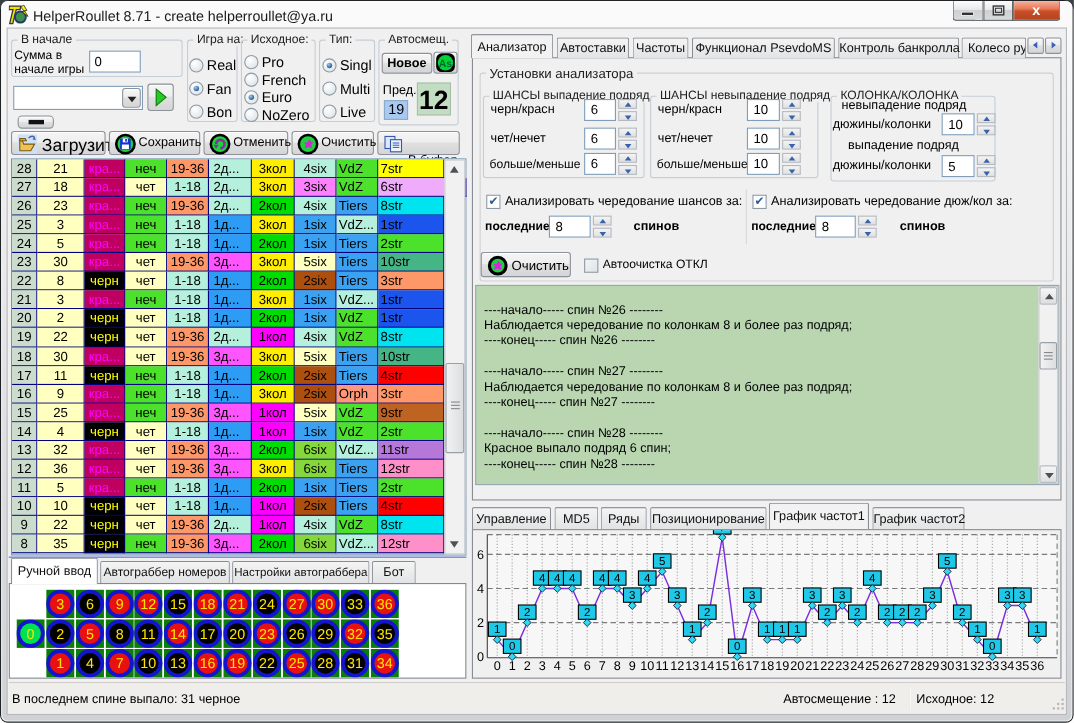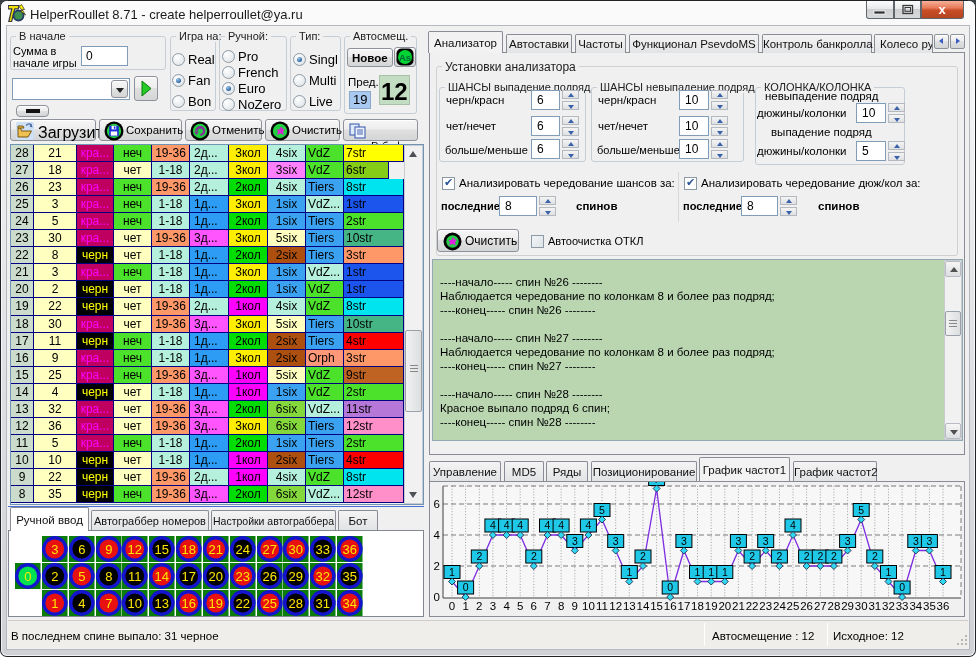--- a/index.html
+++ b/index.html
@@ -90,21 +90,21 @@
 <div class="gb" style="left:170px;top:36px;width:46px;height:75px;">
     <b>Игра на:</b>
   </div>
 <div class="rad" style="left:172px;top:53px;"></div>
 <div class="t" style="left:188px;top:52px;font-size:13px;">Real</div>
 <div class="rad on" style="left:172px;top:74px;"></div>
 <div class="t" style="left:188px;top:73px;font-size:13px;">Fan</div>
 <div class="rad" style="left:172px;top:95px;"></div>
 <div class="t" style="left:188px;top:94px;font-size:13px;">Bon</div>
 <div class="gb" style="left:219px;top:36px;width:68px;height:75px;">
-    <b>Ручной:</b>
+    <b>Исходное:</b>
   </div>
 <div class="rad" style="left:222px;top:50px;"></div>
 <div class="t" style="left:238px;top:49px;font-size:13px;">Pro</div>
 <div class="rad" style="left:222px;top:66px;"></div>
 <div class="t" style="left:238px;top:65px;font-size:13px;">French</div>
 <div class="rad on" style="left:222px;top:82px;"></div>
 <div class="t" style="left:238px;top:81px;font-size:13px;">Euro</div>
 <div class="rad" style="left:222px;top:98px;"></div>
 <div class="t" style="left:238px;top:97px;font-size:13px;">NoZero</div>
 <div class="gb" style="left:290px;top:36px;width:51px;height:75px;">
@@ -196,21 +196,21 @@
 <div class="cell" style="left:344px;top:145px;width:60px;height:17px;background:#ffff00;color:#000;padding-left:2px;">7str</div>
 <div class="cell" style="left:11px;top:162px;width:23px;height:17px;background:#ccdccc;color:#000;text-align:center;">27</div>
 <div class="cell" style="left:34px;top:162px;width:43px;height:17px;background:#ffffc0;color:#000;text-align:center;">18</div>
 <div class="cell" style="left:77px;top:162px;width:37px;height:17px;background:#c00060;color:#ff00ff;text-align:center;">кра...</div>
 <div class="cell" style="left:114px;top:162px;width:38px;height:17px;background:#ffffc0;color:#000;text-align:center;">чет</div>
 <div class="cell" style="left:152px;top:162px;width:38px;height:17px;background:#b4f0dc;color:#000;text-align:center;">1-18</div>
 <div class="cell" style="left:190px;top:162px;width:39px;height:17px;background:#b4f0dc;color:#000;padding-left:4px;">2д...</div>
 <div class="cell" style="left:229px;top:162px;width:39px;height:17px;background:#ffee00;color:#000;text-align:center;">3кол</div>
 <div class="cell" style="left:268px;top:162px;width:38px;height:17px;background:#ff80ff;color:#000;text-align:center;">3six</div>
 <div class="cell" style="left:306px;top:162px;width:38px;height:17px;background:#4ce22c;color:#000;padding-left:2px;">VdZ</div>
-<div class="cell" style="left:344px;top:162px;width:45px;height:17px;background:#84cc16;color:#000;padding-left:2px;">6str</div>
+<div class="cell" style="left:344px;top:162px;width:80px;height:17px;background:#f0abfc;color:#000;padding-left:2px;">6str</div>
 <div class="cell" style="left:11px;top:179px;width:23px;height:17px;background:#ccdccc;color:#000;text-align:center;">26</div>
 <div class="cell" style="left:34px;top:179px;width:43px;height:17px;background:#ffffc0;color:#000;text-align:center;">23</div>
 <div class="cell" style="left:77px;top:179px;width:37px;height:17px;background:#c00060;color:#ff00ff;text-align:center;">кра...</div>
 <div class="cell" style="left:114px;top:179px;width:38px;height:17px;background:#4ce22c;color:#000;text-align:center;">неч</div>
 <div class="cell" style="left:152px;top:179px;width:38px;height:17px;background:#ff9868;color:#000;text-align:center;">19-36</div>
 <div class="cell" style="left:190px;top:179px;width:39px;height:17px;background:#b4f0dc;color:#000;padding-left:4px;">2д...</div>
 <div class="cell" style="left:229px;top:179px;width:39px;height:17px;background:#00dd00;color:#000;text-align:center;">2кол</div>
 <div class="cell" style="left:268px;top:179px;width:38px;height:17px;background:#b4f0dc;color:#000;text-align:center;">4six</div>
 <div class="cell" style="left:306px;top:179px;width:38px;height:17px;background:#3ba2f2;color:#000;padding-left:2px;">Tiers</div>
 <div class="cell" style="left:344px;top:179px;width:60px;height:17px;background:#00e4f0;color:#000;padding-left:2px;">8str</div>

